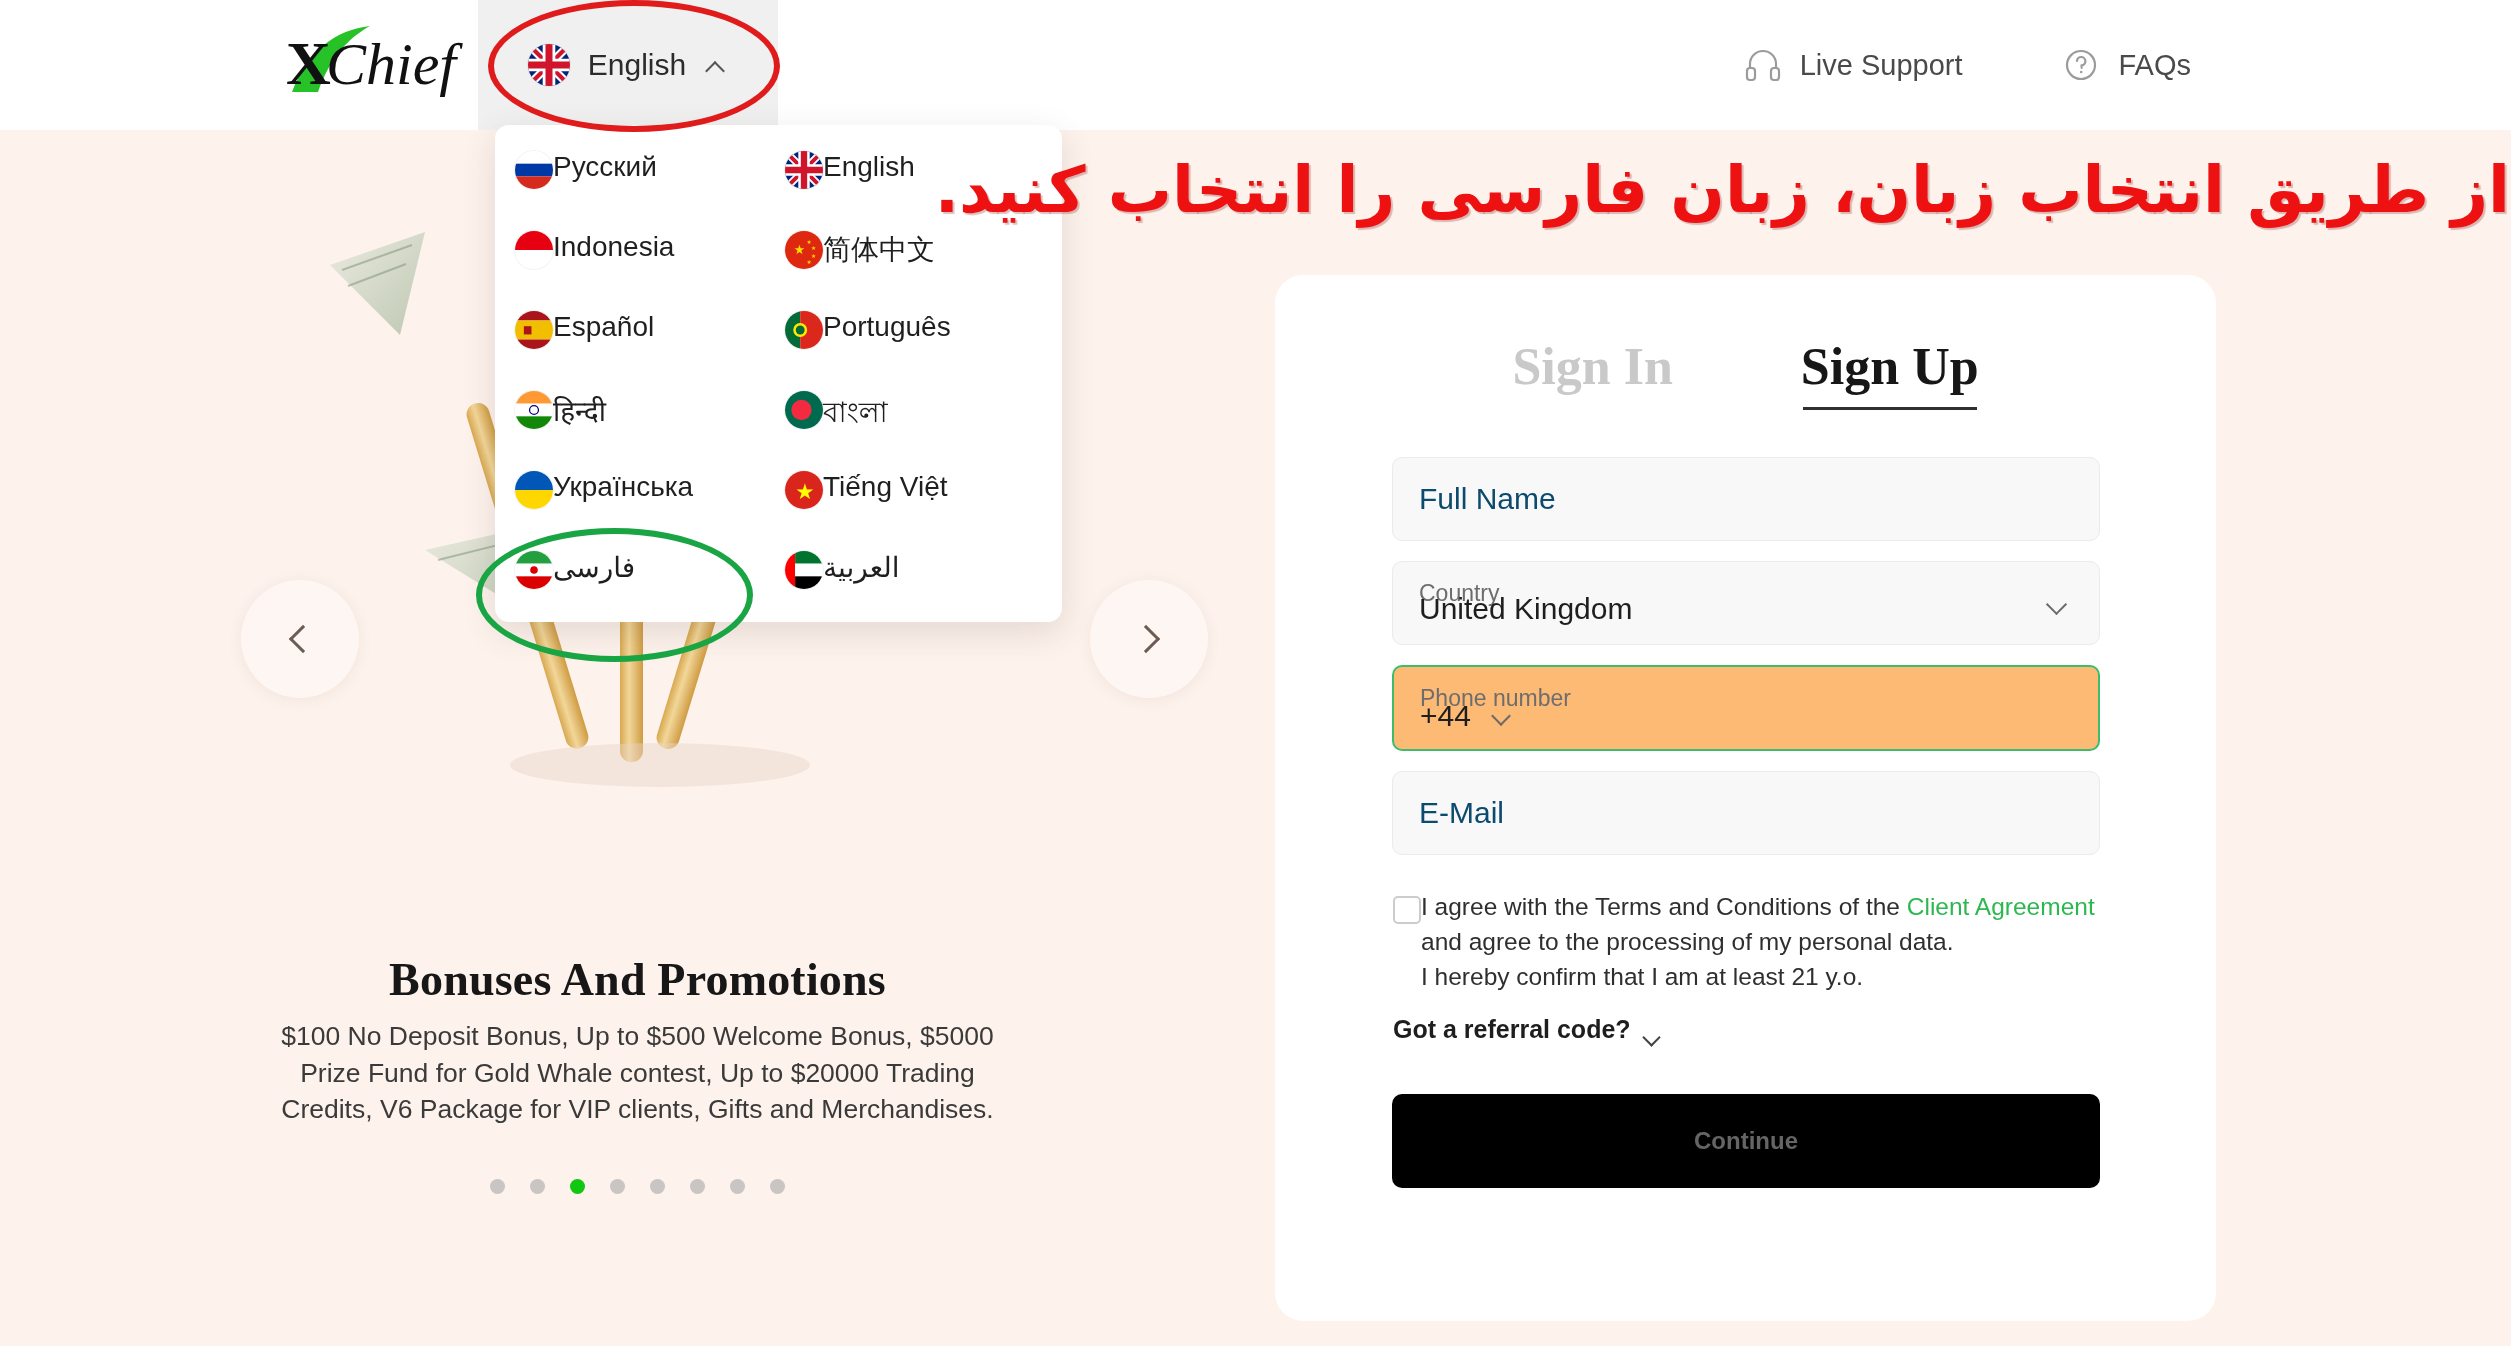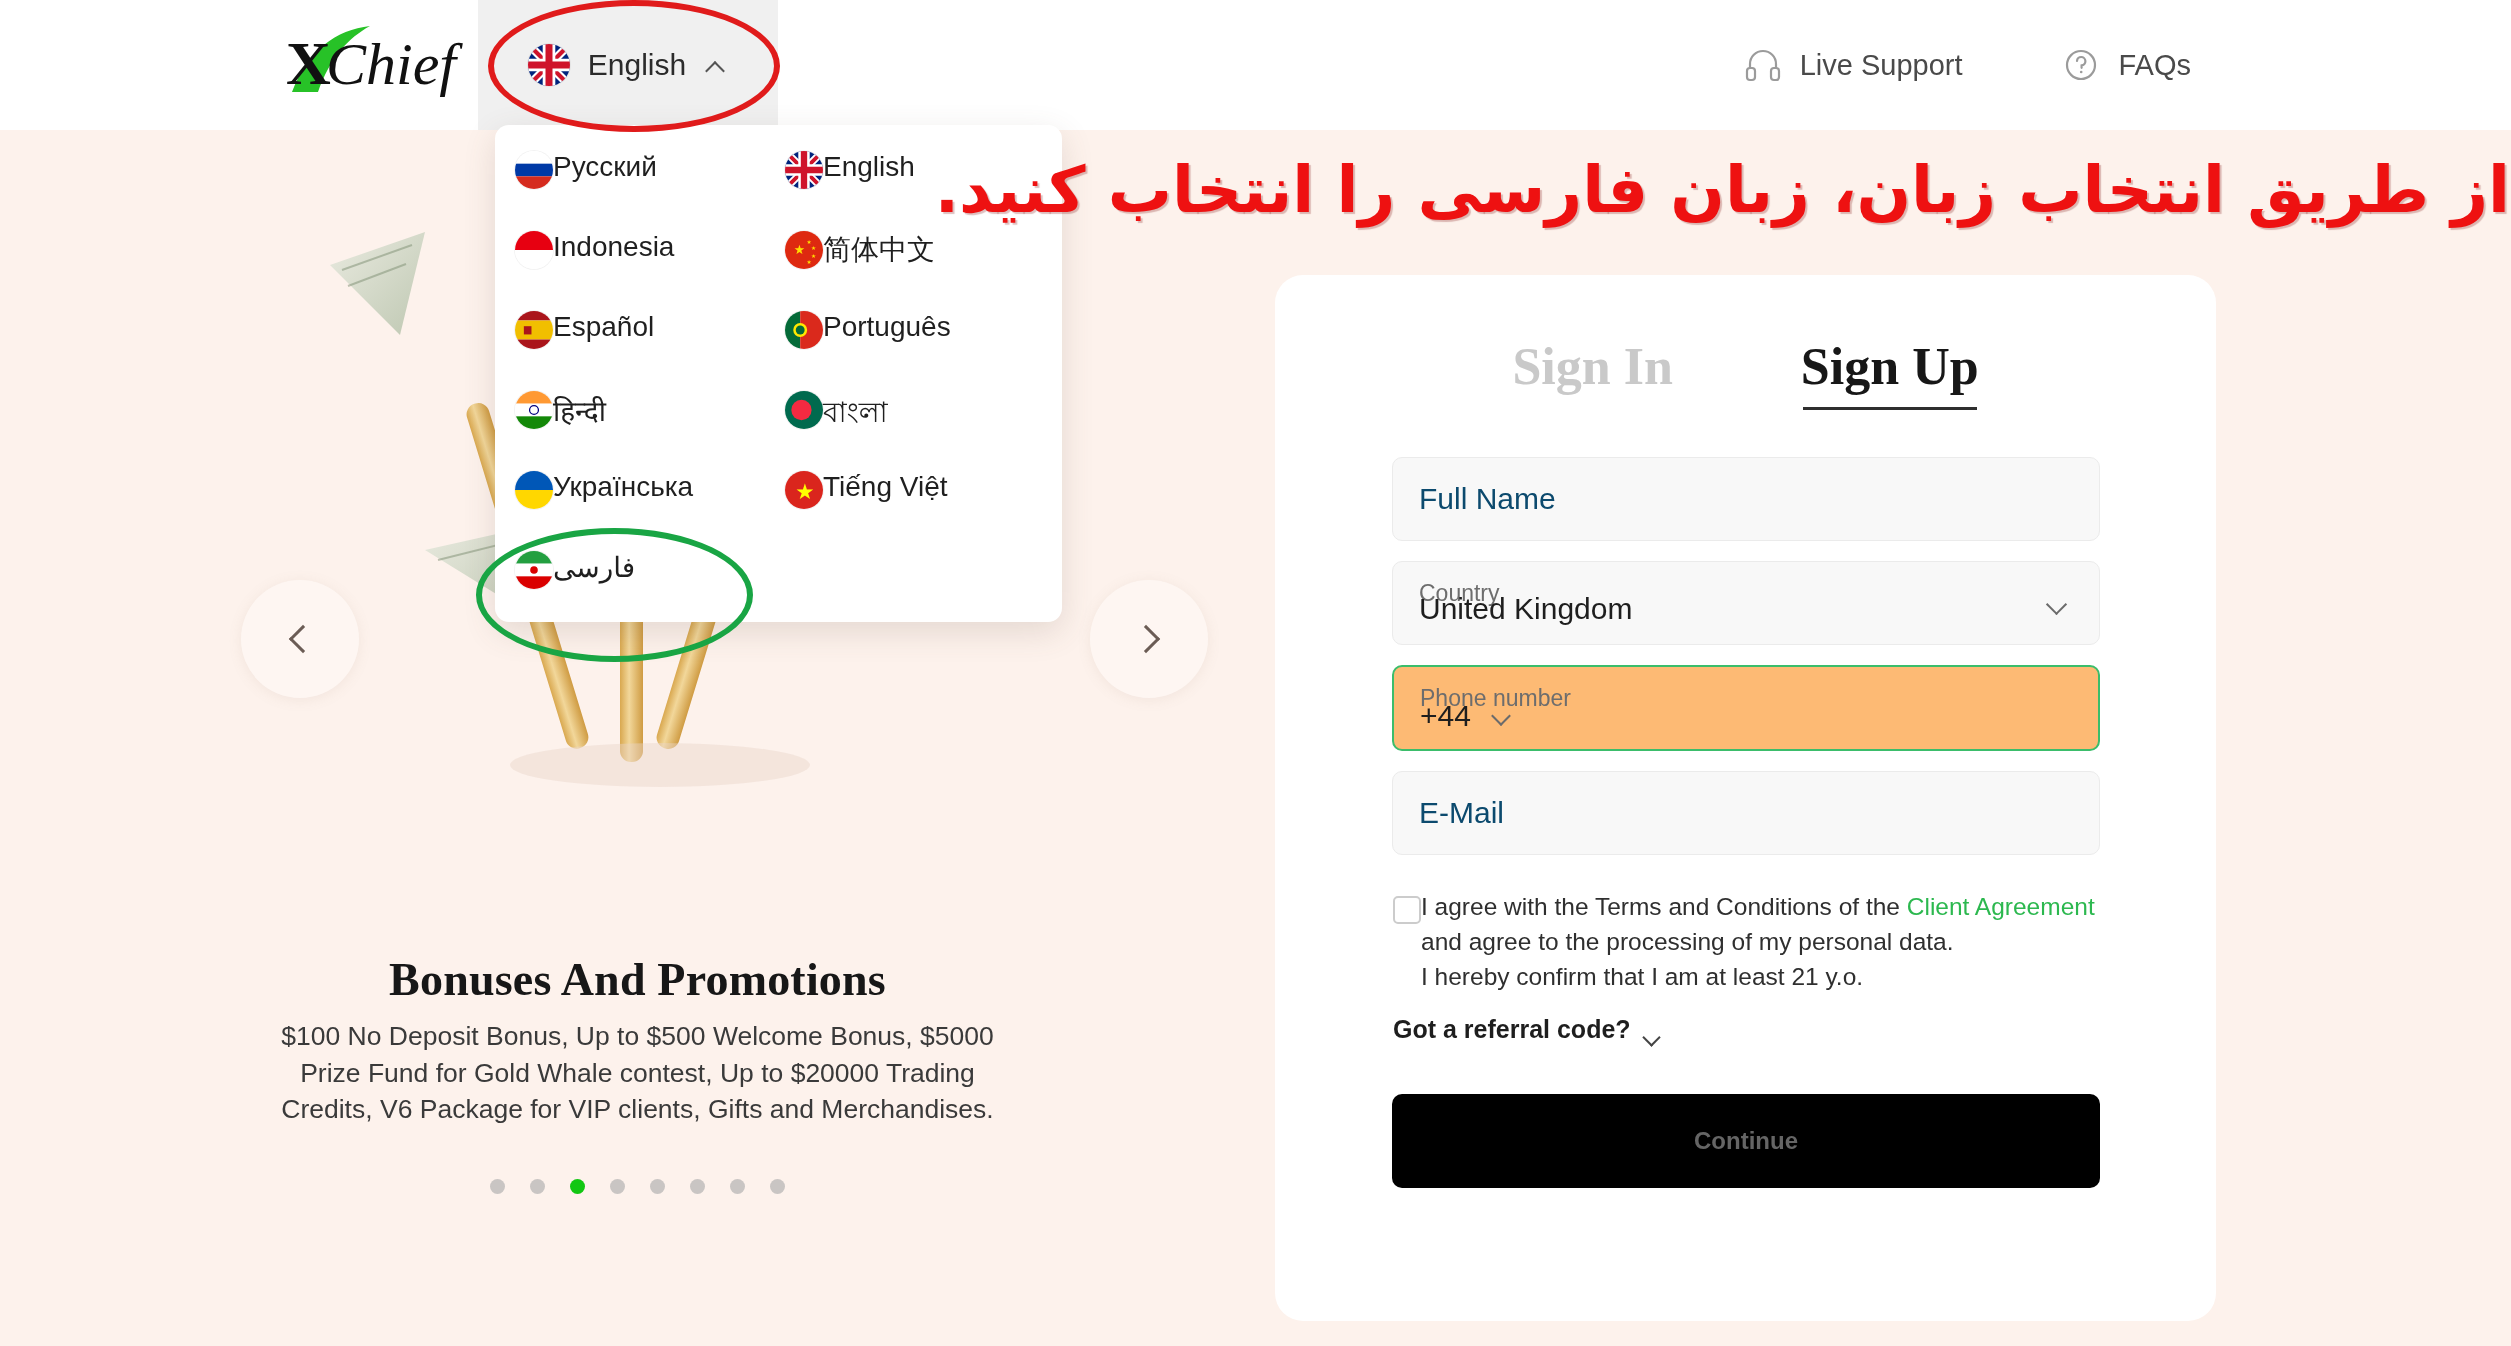--- a/index.html
+++ b/index.html
@@ -690,20 +690,31 @@
           <span class="flag">
             <svg viewBox="0 0 60 60">
               <rect width="60" height="20" fill="#239f40"></rect>
               <rect y="20" width="60" height="20" fill="#fff"></rect>
               <rect y="40" width="60" height="20" fill="#da0000"></rect>
               <circle cx="30" cy="30" r="6" fill="#da0000"></circle>
             </svg>
           </span>
           <span class="lang-item-label rtl">فارسی</span>
         </div>
+        <div class="lang-item">
+          <span class="flag">
+            <svg viewBox="0 0 60 60">
+              <rect width="16" height="60" fill="#ff0000"></rect>
+              <rect x="16" width="44" height="20" fill="#00732f"></rect>
+              <rect x="16" y="20" width="44" height="20" fill="#fff"></rect>
+              <rect x="16" y="40" width="44" height="20" fill="#000"></rect>
+            </svg>
+          </span>
+          <span class="lang-item-label rtl">العربية</span>
+        </div>
       </div>
   </div>
 
   <div class="annotation-text">از طریق انتخاب زبان، زبان فارسی را انتخاب کنید.</div>
   <div class="annot-ellipse red"></div>
   <div class="annot-ellipse green"></div>
 
 </div>
 
 </body></html>

